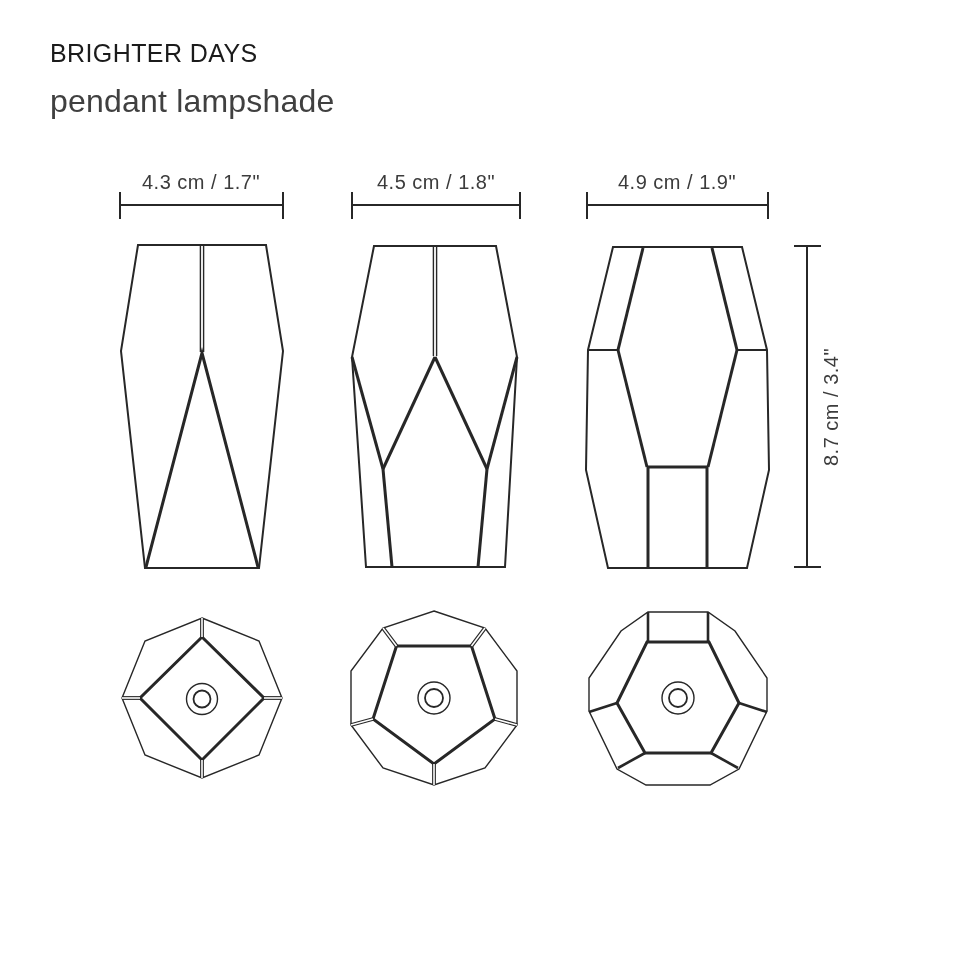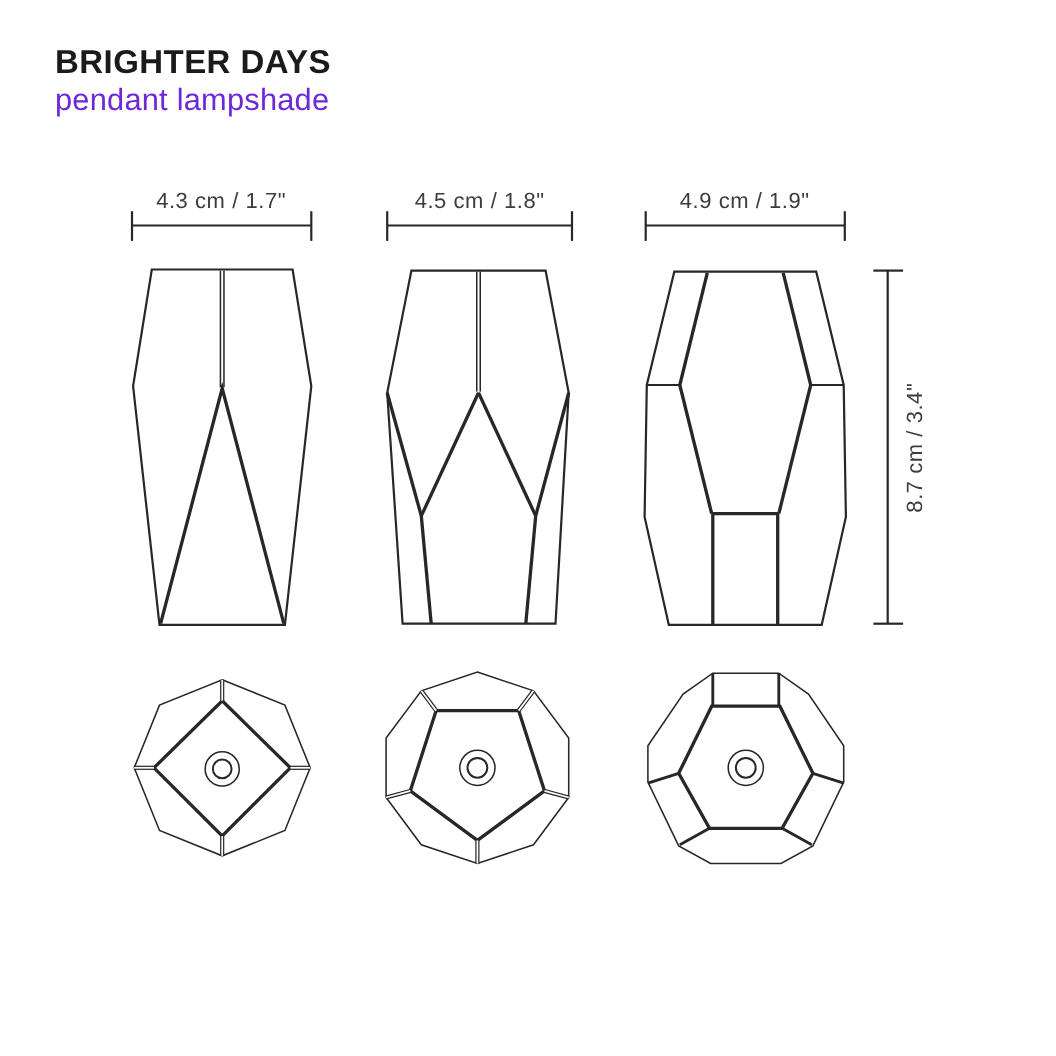--- a/index.html
+++ b/index.html
@@ -11,25 +11,25 @@
   html,body{margin:0;padding:0;}
   body{
     width:960px;height:960px;
     background:var(--background);
     font-family:"Liberation Sans", sans-serif;
     position:relative;
     overflow:hidden;
   }
   header{position:absolute;left:50px;top:40px;line-height:1.1;}
   h1{
-    margin:0;font-size:30px;font-weight:700;letter-spacing:.4px;
+    margin:0;font-size:25px;font-weight:400;letter-spacing:.4px;
     color:#1b1b1b;
   }
   .subtitle{
-    font-size:28px;font-weight:400;color:#6d28d9;margin-top:3px;letter-spacing:.2px;
+    font-size:32px;font-weight:400;color:#404040;margin-top:16px;letter-spacing:.2px;
   }
   svg{position:absolute;left:0;top:0;}
   .thin{stroke:var(--line);stroke-width:2;fill:none;stroke-linejoin:miter;stroke-linecap:butt;}
   .thick{stroke:var(--line);stroke-width:3;fill:none;stroke-linejoin:miter;stroke-linecap:butt;}
   .hair{stroke:var(--line);stroke-width:1.4;fill:none;}
   .dbl-o{stroke:var(--line);stroke-width:3.8;fill:none;stroke-linecap:butt;}
   .dbl-i{stroke:var(--background);stroke-width:1.6;fill:none;stroke-linecap:butt;}
   .dimline{stroke:var(--line);stroke-width:2;}
   .dimtext{
     fill:var(--text);font-size:20px;letter-spacing:.5px;

